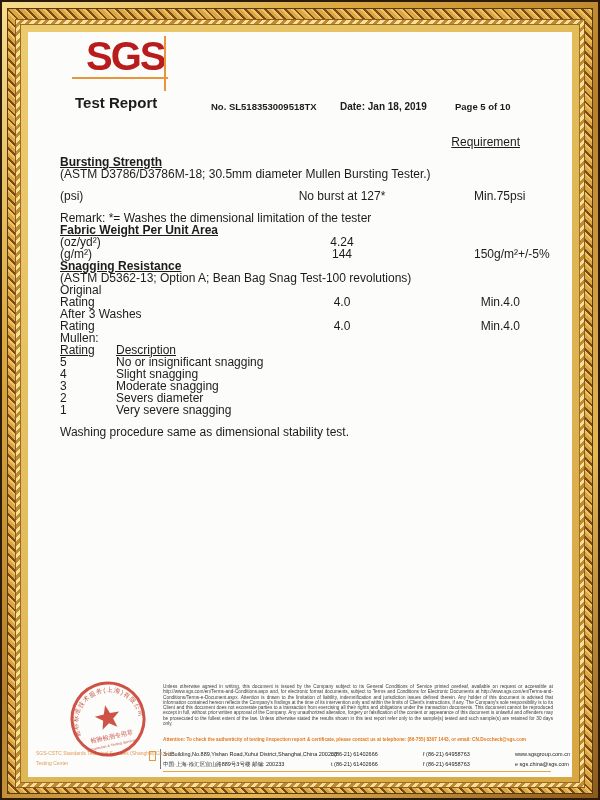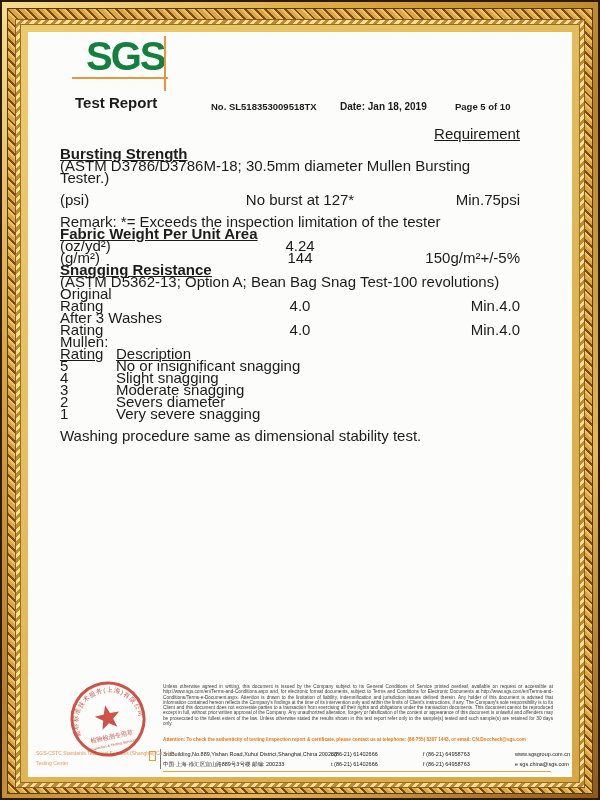--- a/index.html
+++ b/index.html
@@ -9,36 +9,36 @@
   .L1{background:linear-gradient(135deg,#f6dd8d 0%,#d9a83f 25%,#b5802a 50%,#e3b954 75%,#8a5a1e 100%);padding:6px 5px 4px;}
   .L2{background:#5e3810;padding:1px;}
   .L3{background:repeating-linear-gradient(45deg,#7c4a16 0 2px,#d9a845 2px 5px,#eec35f 5px 7px);padding:10px 7px 5px;}
   .L4{background:#8a5a20;padding:1px;}
   .L5{background:repeating-linear-gradient(135deg,#f7e098 0 3px,#c08a32 3px 6px);padding:4px;}
   .L6{background:#9c6a24;padding:1px;}
   .L7{background:linear-gradient(135deg,#eccb6e,#d6a743);padding:7px 7px 5px;}
   .content{position:relative;background:#fcfcfa;overflow:hidden;color:#1c1c1c;}
 
   
-  .logo-text{position:absolute;left:58px;top:2px;font-size:40px;font-weight:bold;letter-spacing:-2px;color:#15803d;line-height:44px;}
+  .logo-text{position:absolute;left:58px;top:2px;font-size:40px;font-weight:bold;letter-spacing:-2px;color:#b91c1c;line-height:44px;}
   .logo-hline{position:absolute;left:44px;top:45px;width:96px;height:2px;background:#e8963c;}
   .logo-vline{position:absolute;left:136px;top:4px;width:2px;height:55px;background:#e8963c;}
 
   
   .hdr{position:absolute;font-weight:bold;white-space:nowrap;}
   .hdr-title{left:47px;top:62px;font-size:15px;}
   .hdr-no{left:147px;top:69px;font-size:9.5px;margin-left:36px;}
   .hdr-date{left:312px;top:69px;font-size:10px;}
   .hdr-page{left:427px;top:69px;font-size:9.5px;}
 
   
-  .doc-body{position:absolute;left:32px;top:96px;width:460px;font-size:15px;line-height:12px;}
+  .doc-body{position:absolute;left:32px;top:104px;width:460px;font-size:12px;line-height:12px;}
   .req-line{text-align:right;text-decoration:underline;margin-bottom:8px;}
   .sec-title{font-weight:bold;text-decoration:underline;}
-  .t-row{display:grid;grid-template-columns:150px 180px 1fr;}
+  .t-row{display:grid;grid-template-columns:150px 180px 1fr;gap:42px;}
   .t-row .v{text-align:center;}
   .t-row .r{text-align:right;}
   .mt10{margin-top:10px;}
   .mt8{margin-top:0;}
   .rm-head{display:grid;grid-template-columns:56px 1fr;}
   .rm-head span{text-decoration:underline;justify-self:start;}
   .rm-row{display:grid;grid-template-columns:56px 1fr;}
 
   
   .disclaimer{position:absolute;left:135px;top:652px;width:390px;font-size:4.7px;line-height:5.3px;text-align:justify;color:#3c3c3c;}
@@ -80,21 +80,21 @@
           <div class="doc-body">
             <div class="req-line">Requirement</div>
 
             <div class="sec-title">Bursting Strength</div>
             <div>(ASTM D3786/D3786M-18; 30.5mm diameter Mullen Bursting Tester.)</div>
             <div class="t-row mt10">
               <span>(psi)</span>
               <span class="v">No burst at 127*</span>
               <span class="r">Min.75psi</span>
             </div>
-            <div class="mt10">Remark: *= Exceeds the inspection limitation of the tester</div>
+            <div class="mt10">Remark: *= Washes the dimensional limitation of the tester</div>
 
             <div class="sec-title mt8">Fabric Weight Per Unit Area</div>
             <div class="t-row mt8">
               <span>(oz/yd²)</span>
               <span class="v">4.24</span>
               <span class="r"></span>
             </div>
             <div class="t-row">
               <span>(g/m²)</span>
               <span class="v">144</span>

